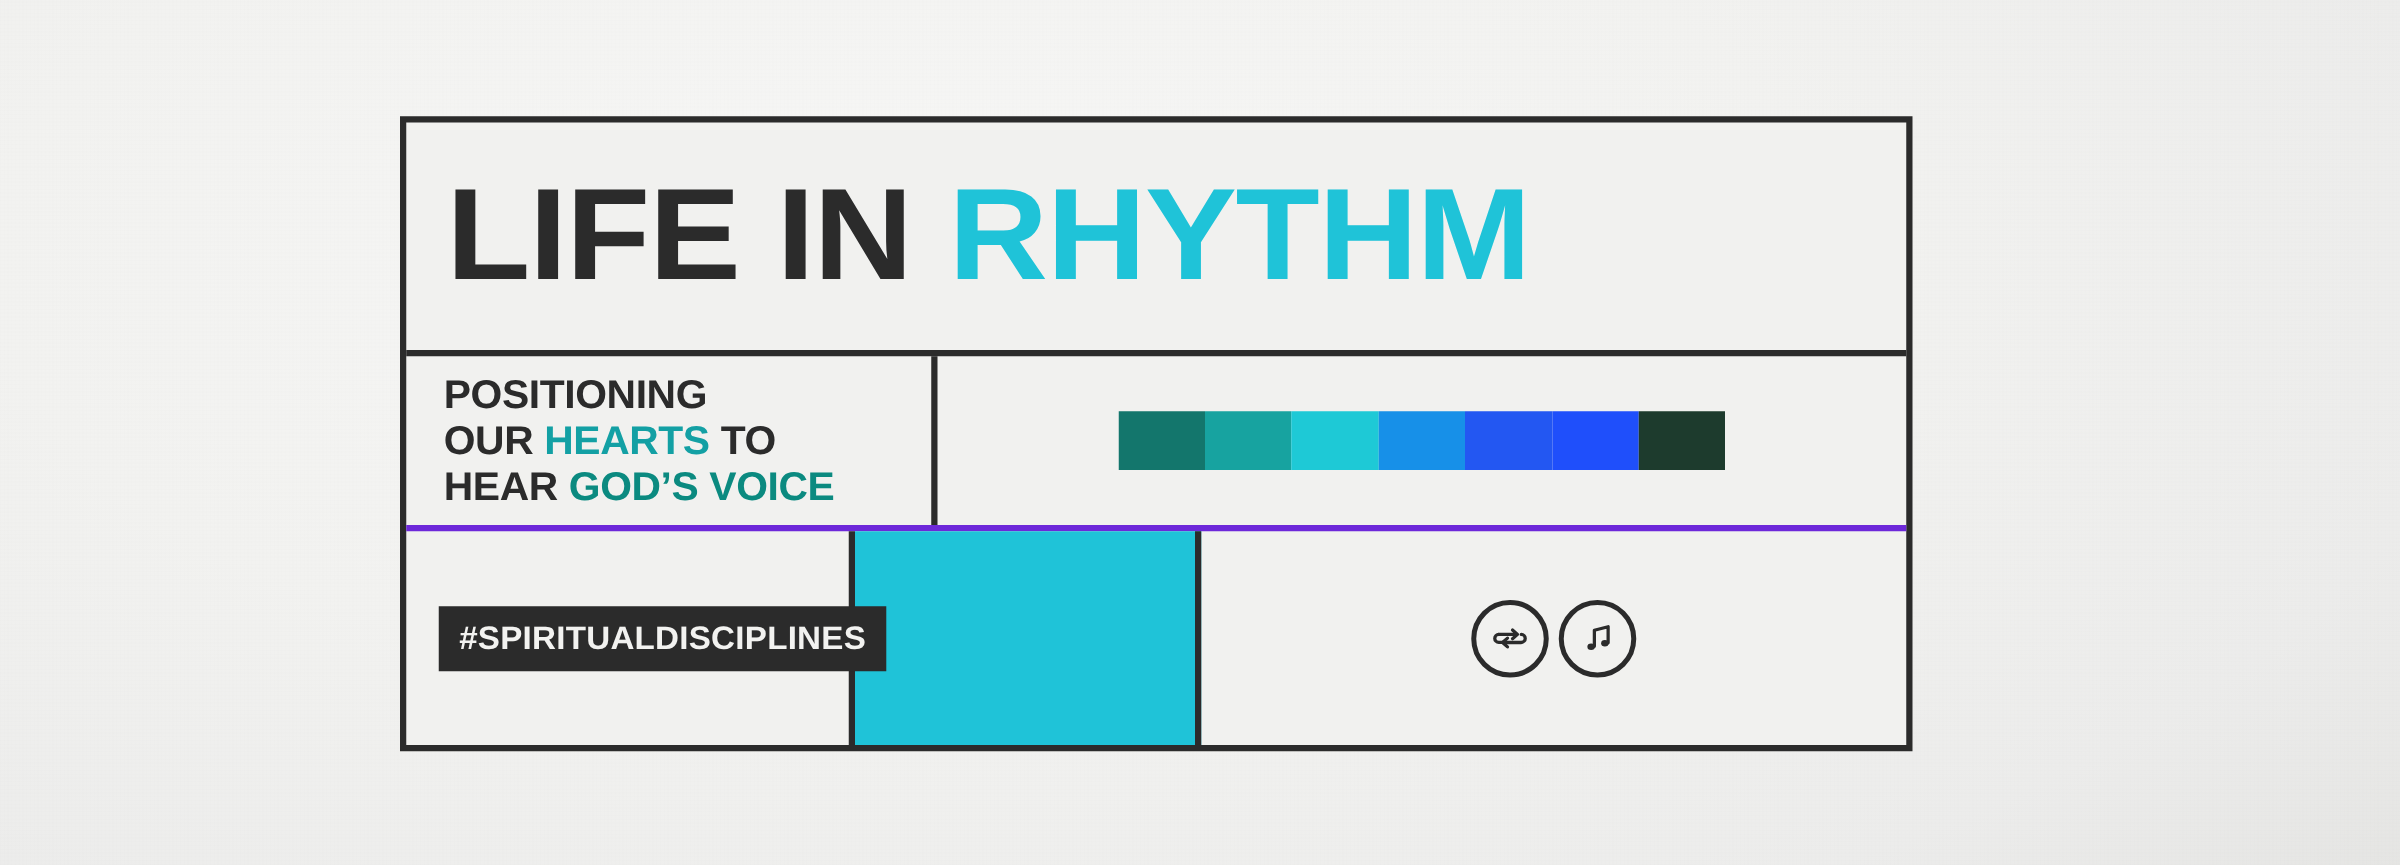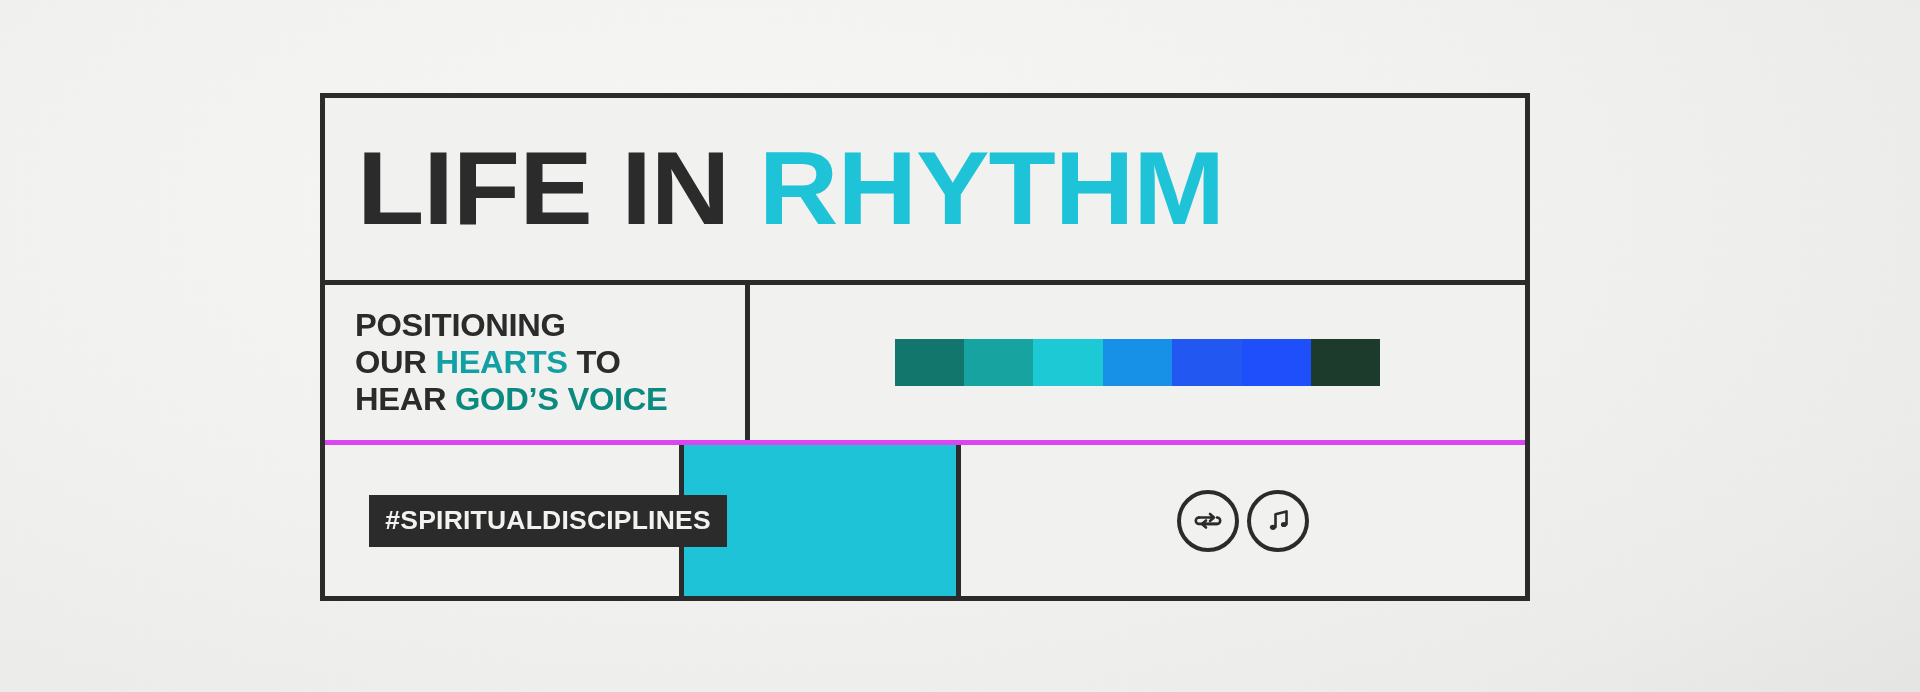--- a/index.html
+++ b/index.html
@@ -64,23 +64,23 @@
     letter-spacing: -1px;
     white-space: nowrap;
     transform: scaleX(1.06);
     transform-origin: left center;
   }
   #title-text .dark { color: #2b2b2b; }
   #title-text .cyan { color: #1fc3d8; }
 
   
   #row-mid {
-    height: 160px;
-    box-sizing: border-box;
-    border-bottom: 5px solid #d946ef;
+    height: 140px;
+    box-sizing: border-box;
+    border-bottom: 5px solid #6d28d9;
     display: flex;
   }
   #subtitle-cell {
     width: 425px;
     box-sizing: border-box;
     border-right: 5px solid #2b2b2b;
     display: flex;
     flex-direction: column;
     justify-content: center;
     padding-left: 30px;
@@ -115,21 +115,21 @@
   #row-bottom {
     flex: 1;
     display: flex;
   }
   #hashtag-cell {
     width: 359px;
     box-sizing: border-box;
     border-right: 5px solid #2b2b2b;
     display: flex;
     align-items: center;
-    padding-left: 44px;
+    padding-left: 26px;
   }
   #hashtag-chip {
     background: #2b2b2b;
     color: #f2f2f0;
     font-weight: 700;
     font-size: 26px;
     letter-spacing: .2px;
     padding: 10px 16px 11px 16px;
     white-space: nowrap;
     transform: scaleX(1.02);

